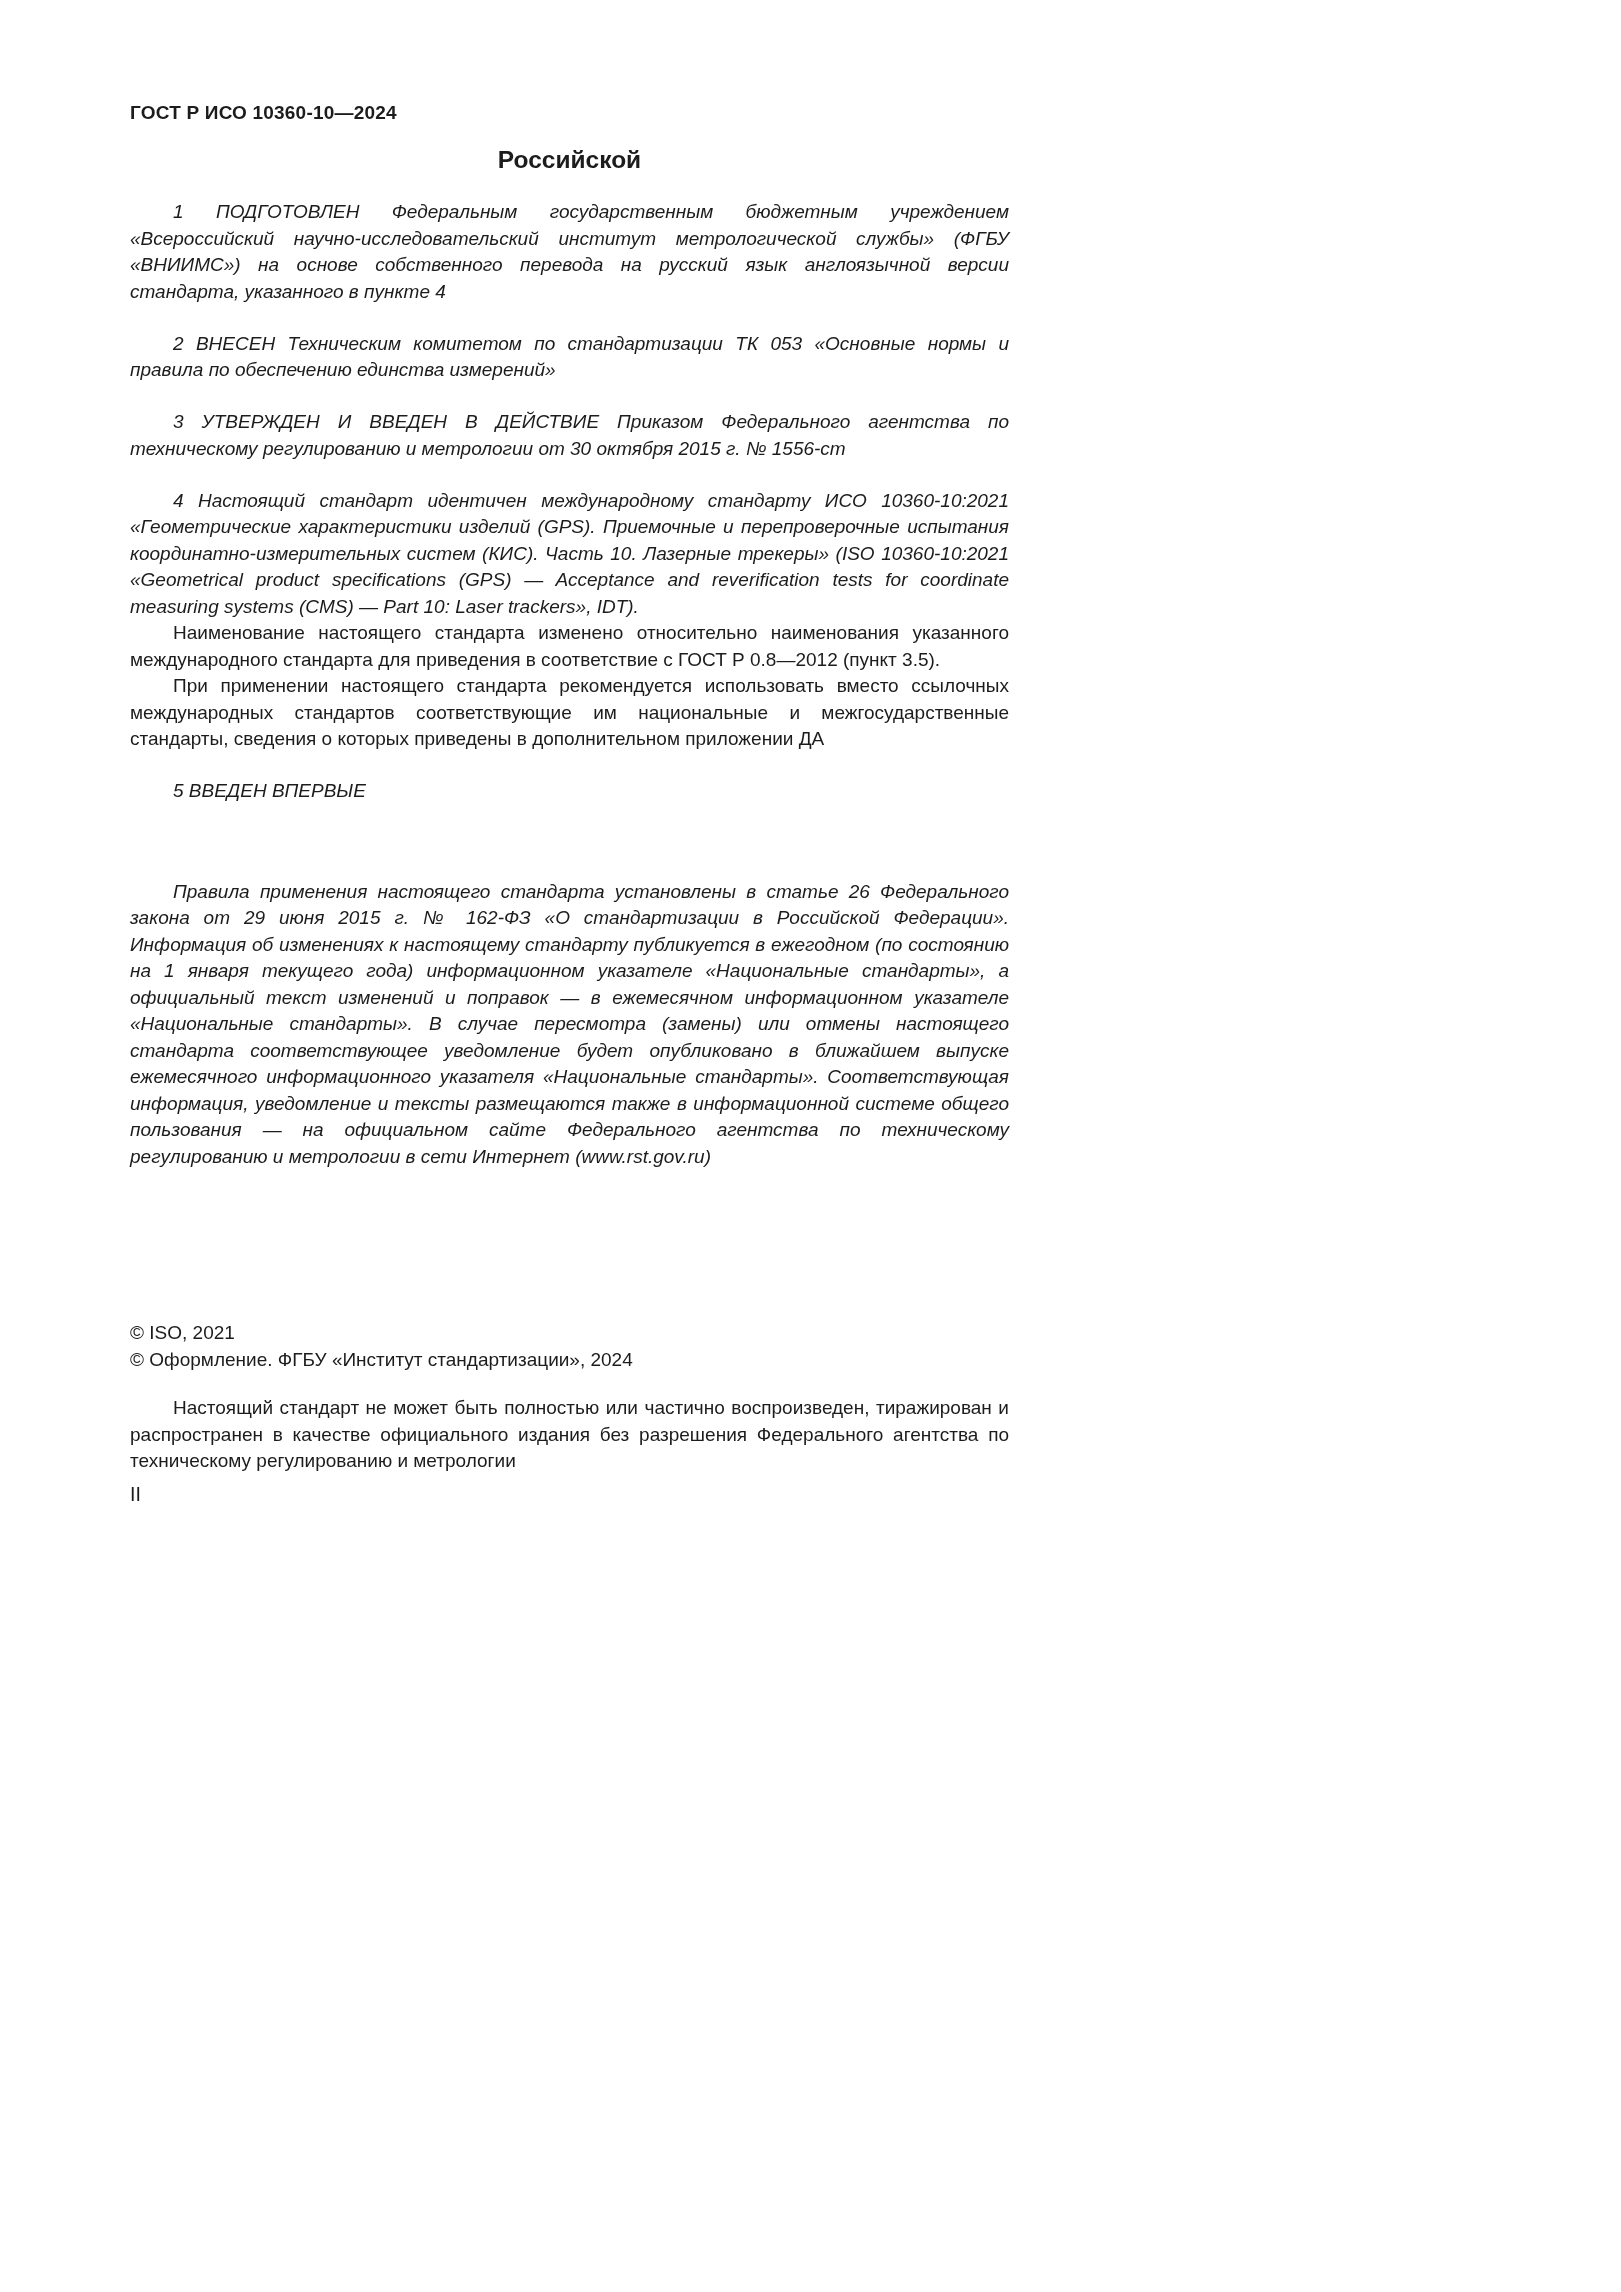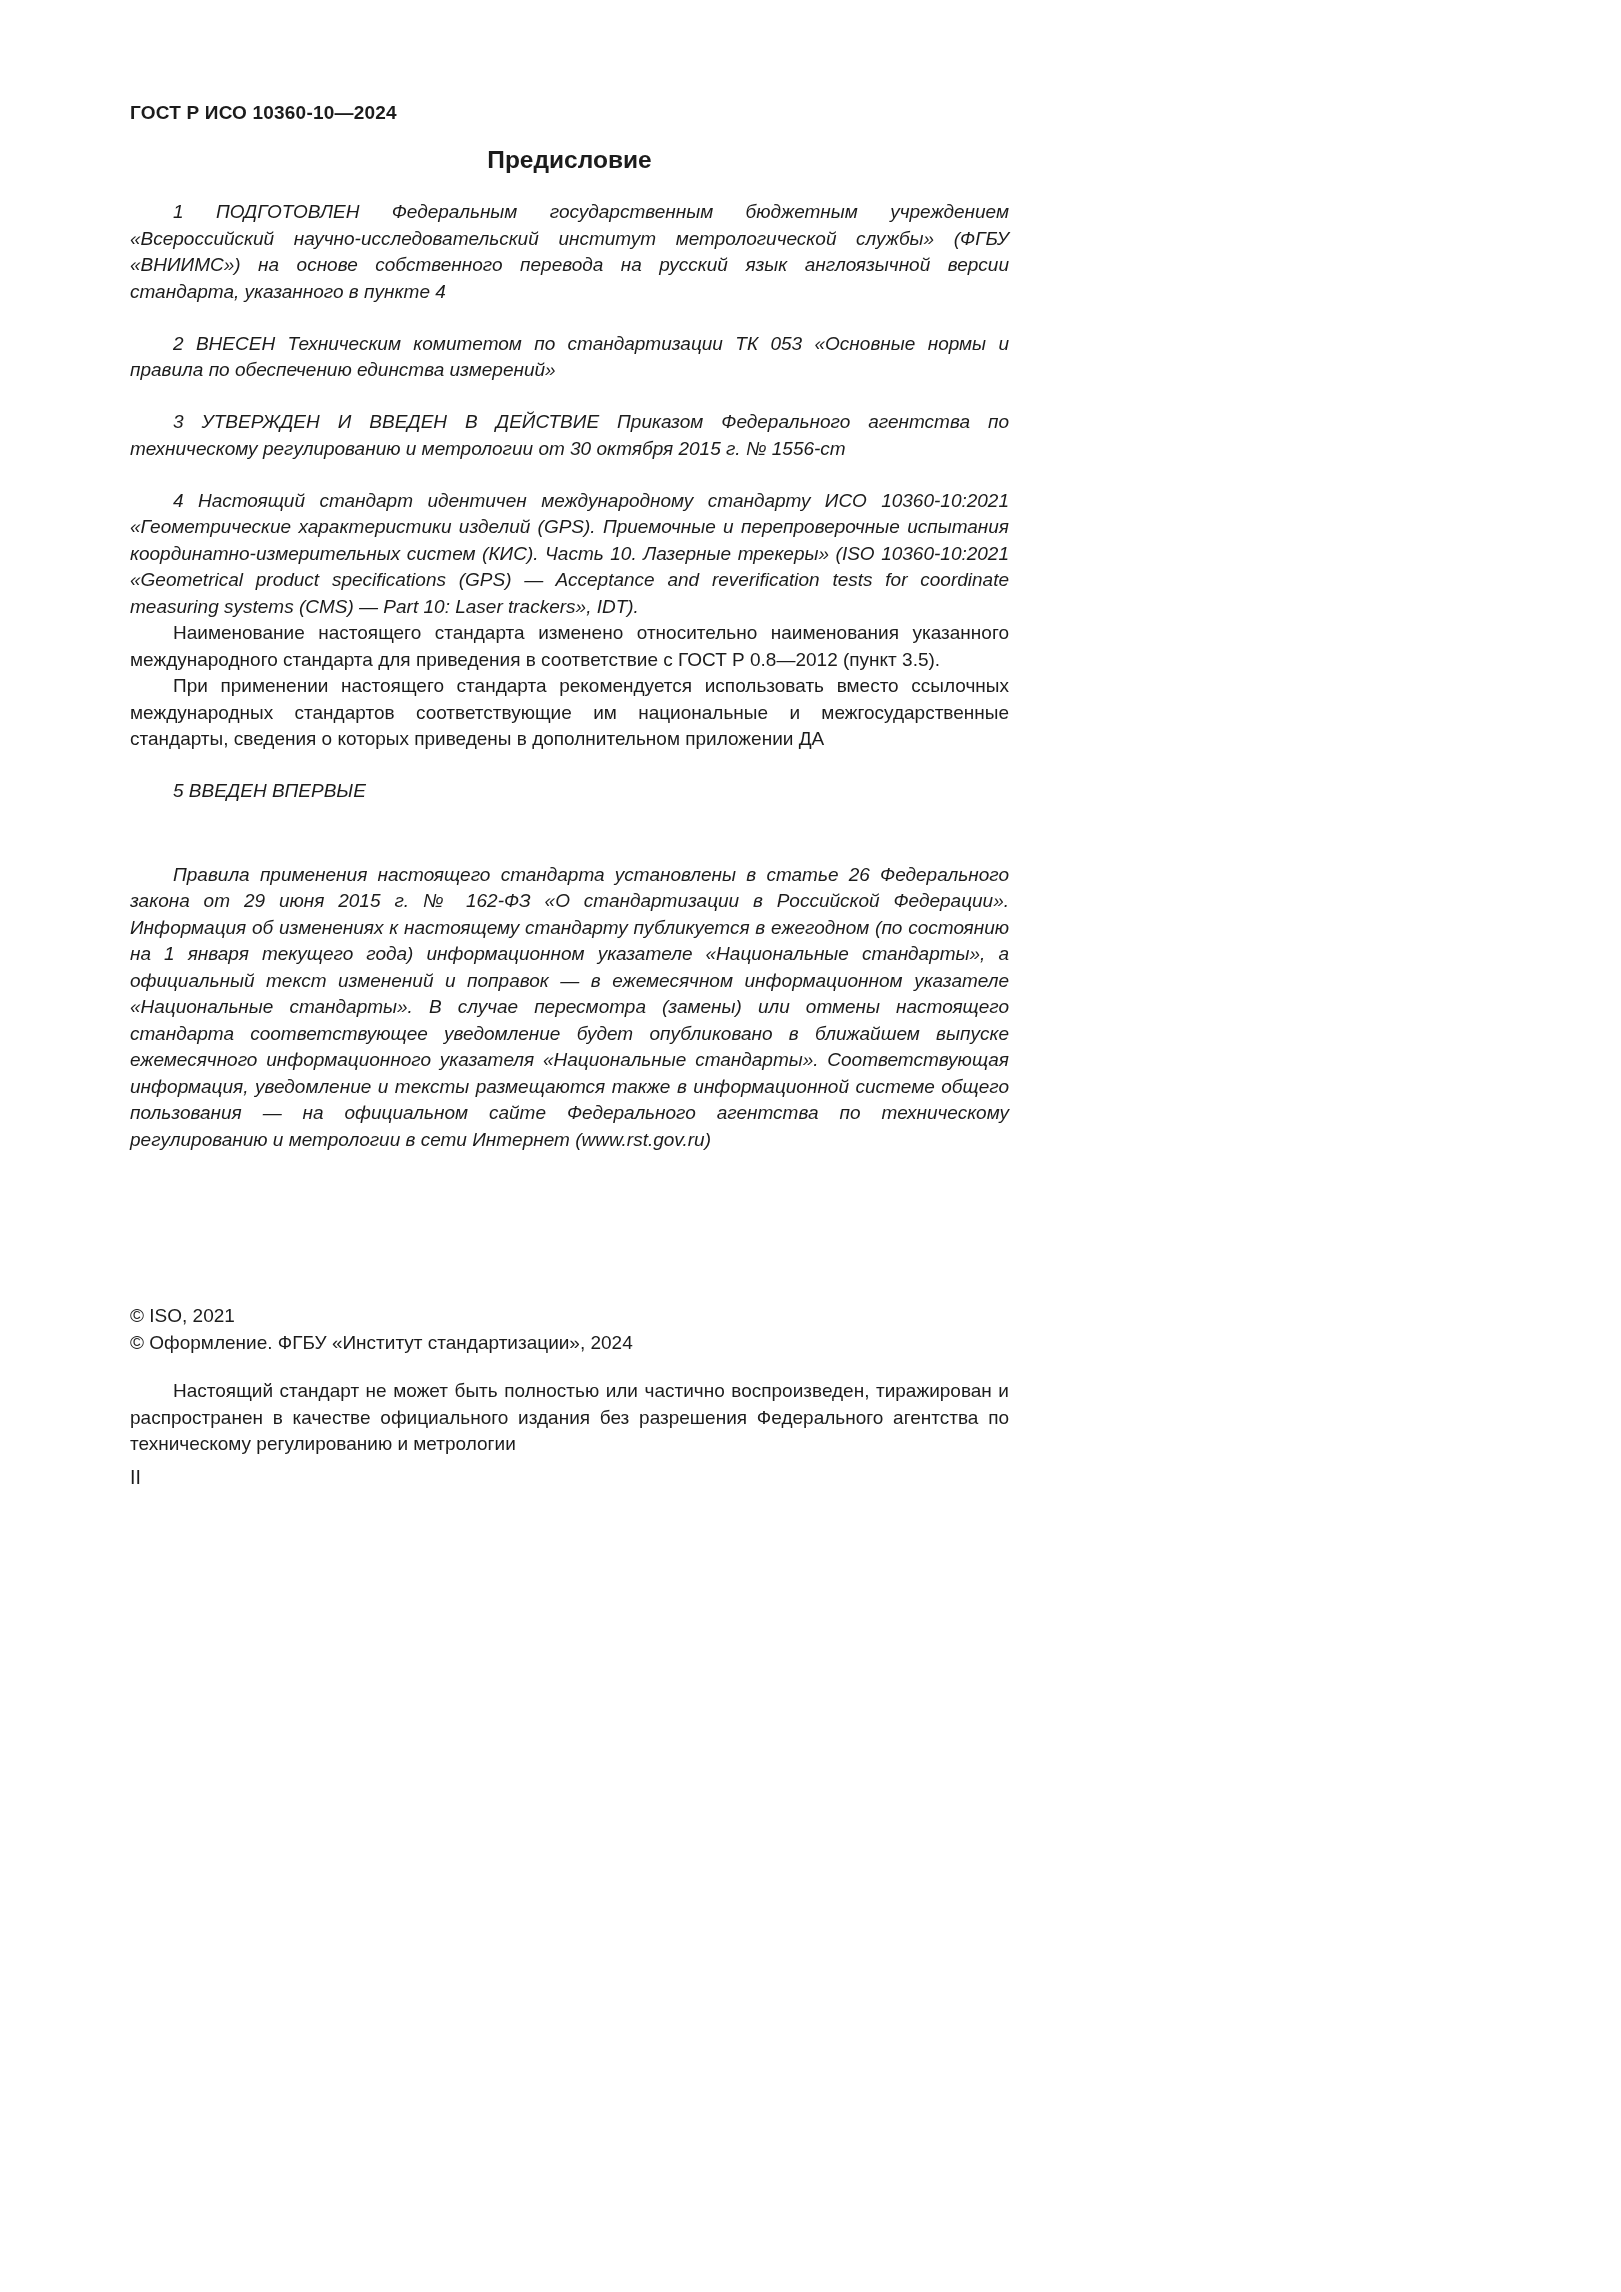--- a/index.html
+++ b/index.html
@@ -36,21 +36,21 @@
   p.body {
     font-size: 19px;
     line-height: 26.5px;
     text-align: justify;
     text-indent: 43px;
   }
   .num-para { margin-top: 25.5px; font-style: italic; }
   .sub-para { margin-top: 0; }
   .legal {
     font-style: italic;
-    margin-top: 57px;
+    margin-top: 74px;
   }
   .copyright {
     margin-top: 149px;
     text-align: left;
     font-size: 19px;
     line-height: 27.4px;
   }
   .restriction { margin-top: 21.6px; }
   .page-num {
     font-size: 19.6px;
@@ -58,21 +58,21 @@
     margin-top: 7.8px;
   }
 </style>
 </head>
 <body>
 
 <div class="content">
 
   <div class="doc-number">ГОСТ Р ИСО 10360-10—2024</div>
 
-  <div class="title">Предисловие</div>
+  <div class="title">Российской</div>
 
   <p class="body num-para">1 ПОДГОТОВЛЕН Федеральным государственным бюджетным учреждением «Всероссийский научно-исследовательский институт метрологической службы» (ФГБУ «ВНИИМС») на основе собственного перевода на русский язык англоязычной версии стандарта, указанного в пункте 4</p>
 
   <p class="body num-para">2 ВНЕСЕН Техническим комитетом по стандартизации ТК 053 «Основные нормы и правила по обеспечению единства измерений»</p>
 
   <p class="body num-para">3 УТВЕРЖДЕН И ВВЕДЕН В ДЕЙСТВИЕ Приказом Федерального агентства по техническому регулированию и метрологии от 30 октября 2015 г. № 1556-ст</p>
 
   <p class="body num-para">4 Настоящий стандарт идентичен международному стандарту ИСО 10360-10:2021 «Геометрические характеристики изделий (GPS). Приемочные и перепроверочные испытания координатно-измерительных систем (КИС). Часть 10. Лазерные трекеры» (ISO 10360-10:2021 «Geometrical product specifications (GPS) — Acceptance and reverification tests for coordinate measuring systems (CMS) — Part 10: Laser trackers», IDT).</p>
 
   <p class="body sub-para">Наименование настоящего стандарта изменено относительно наименования указанного международного стандарта для приведения в соответствие с ГОСТ Р 0.8—2012 (пункт 3.5).</p>

